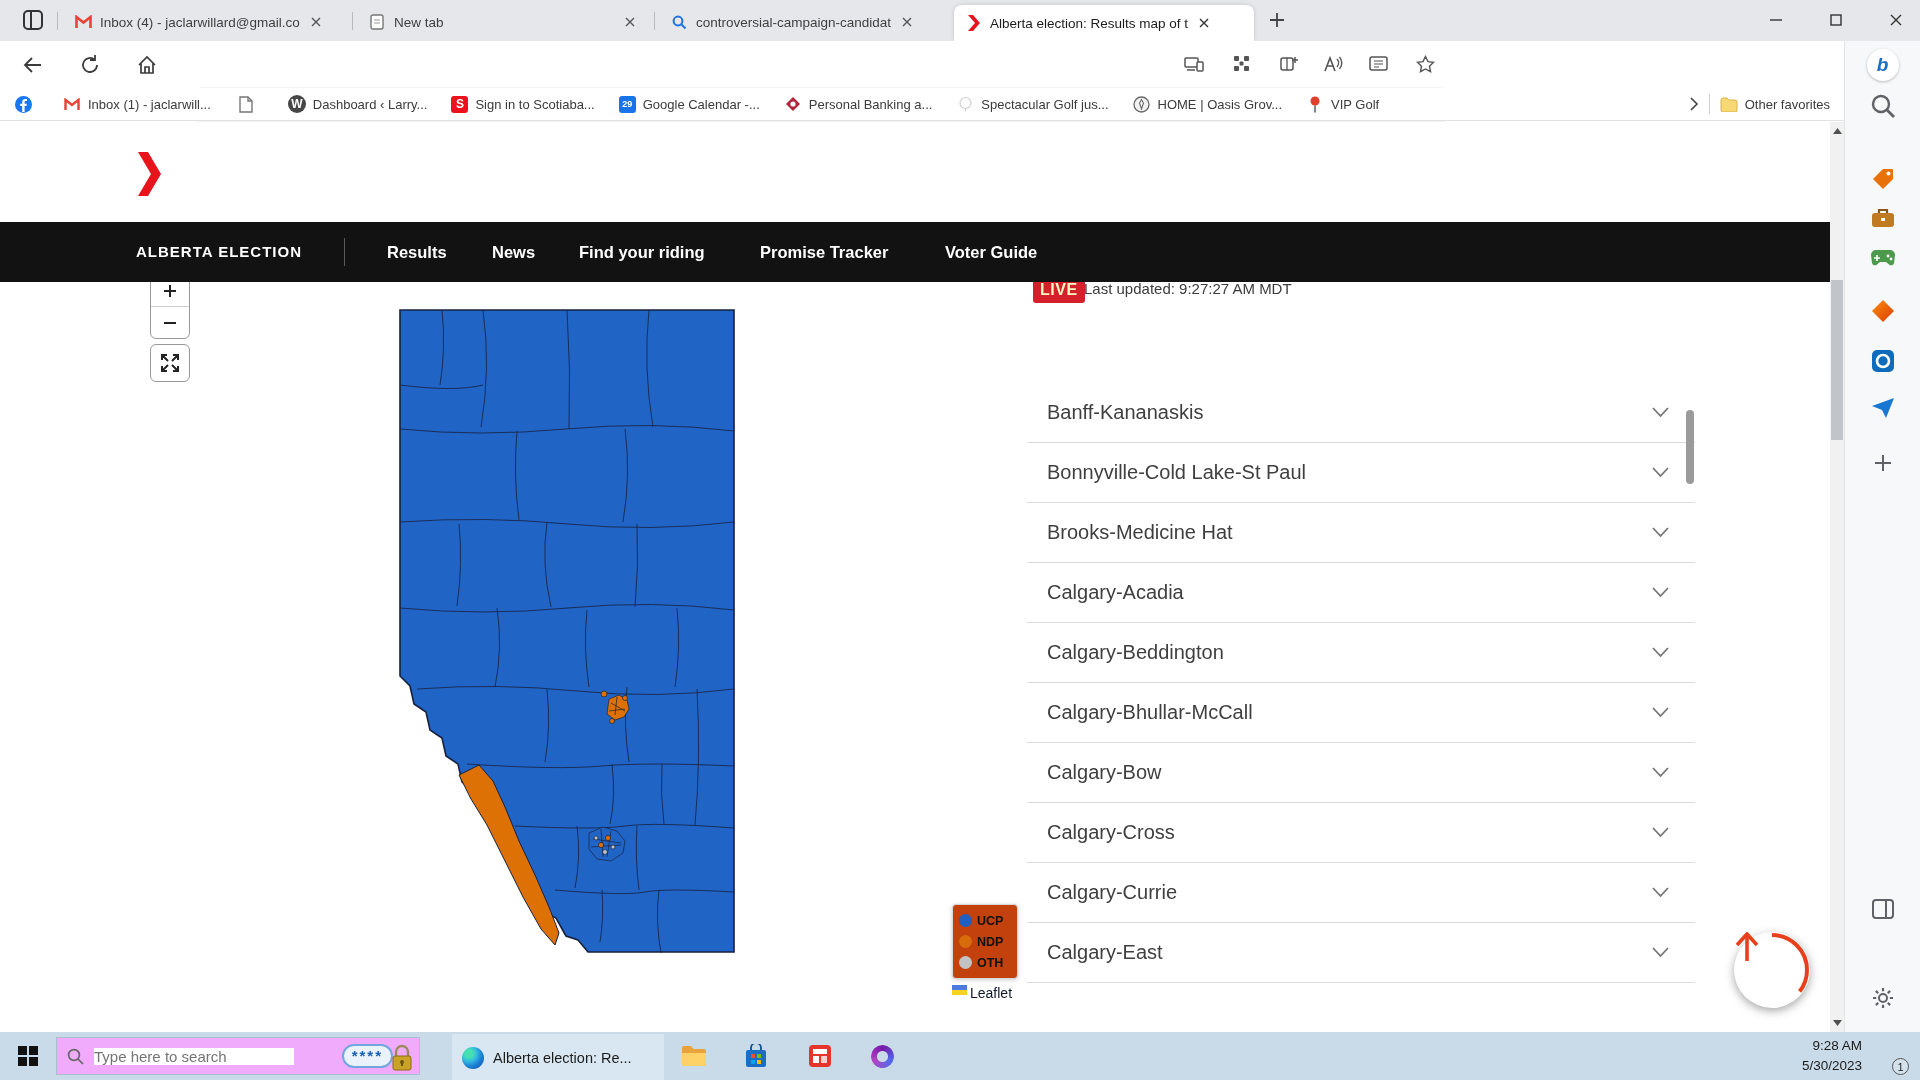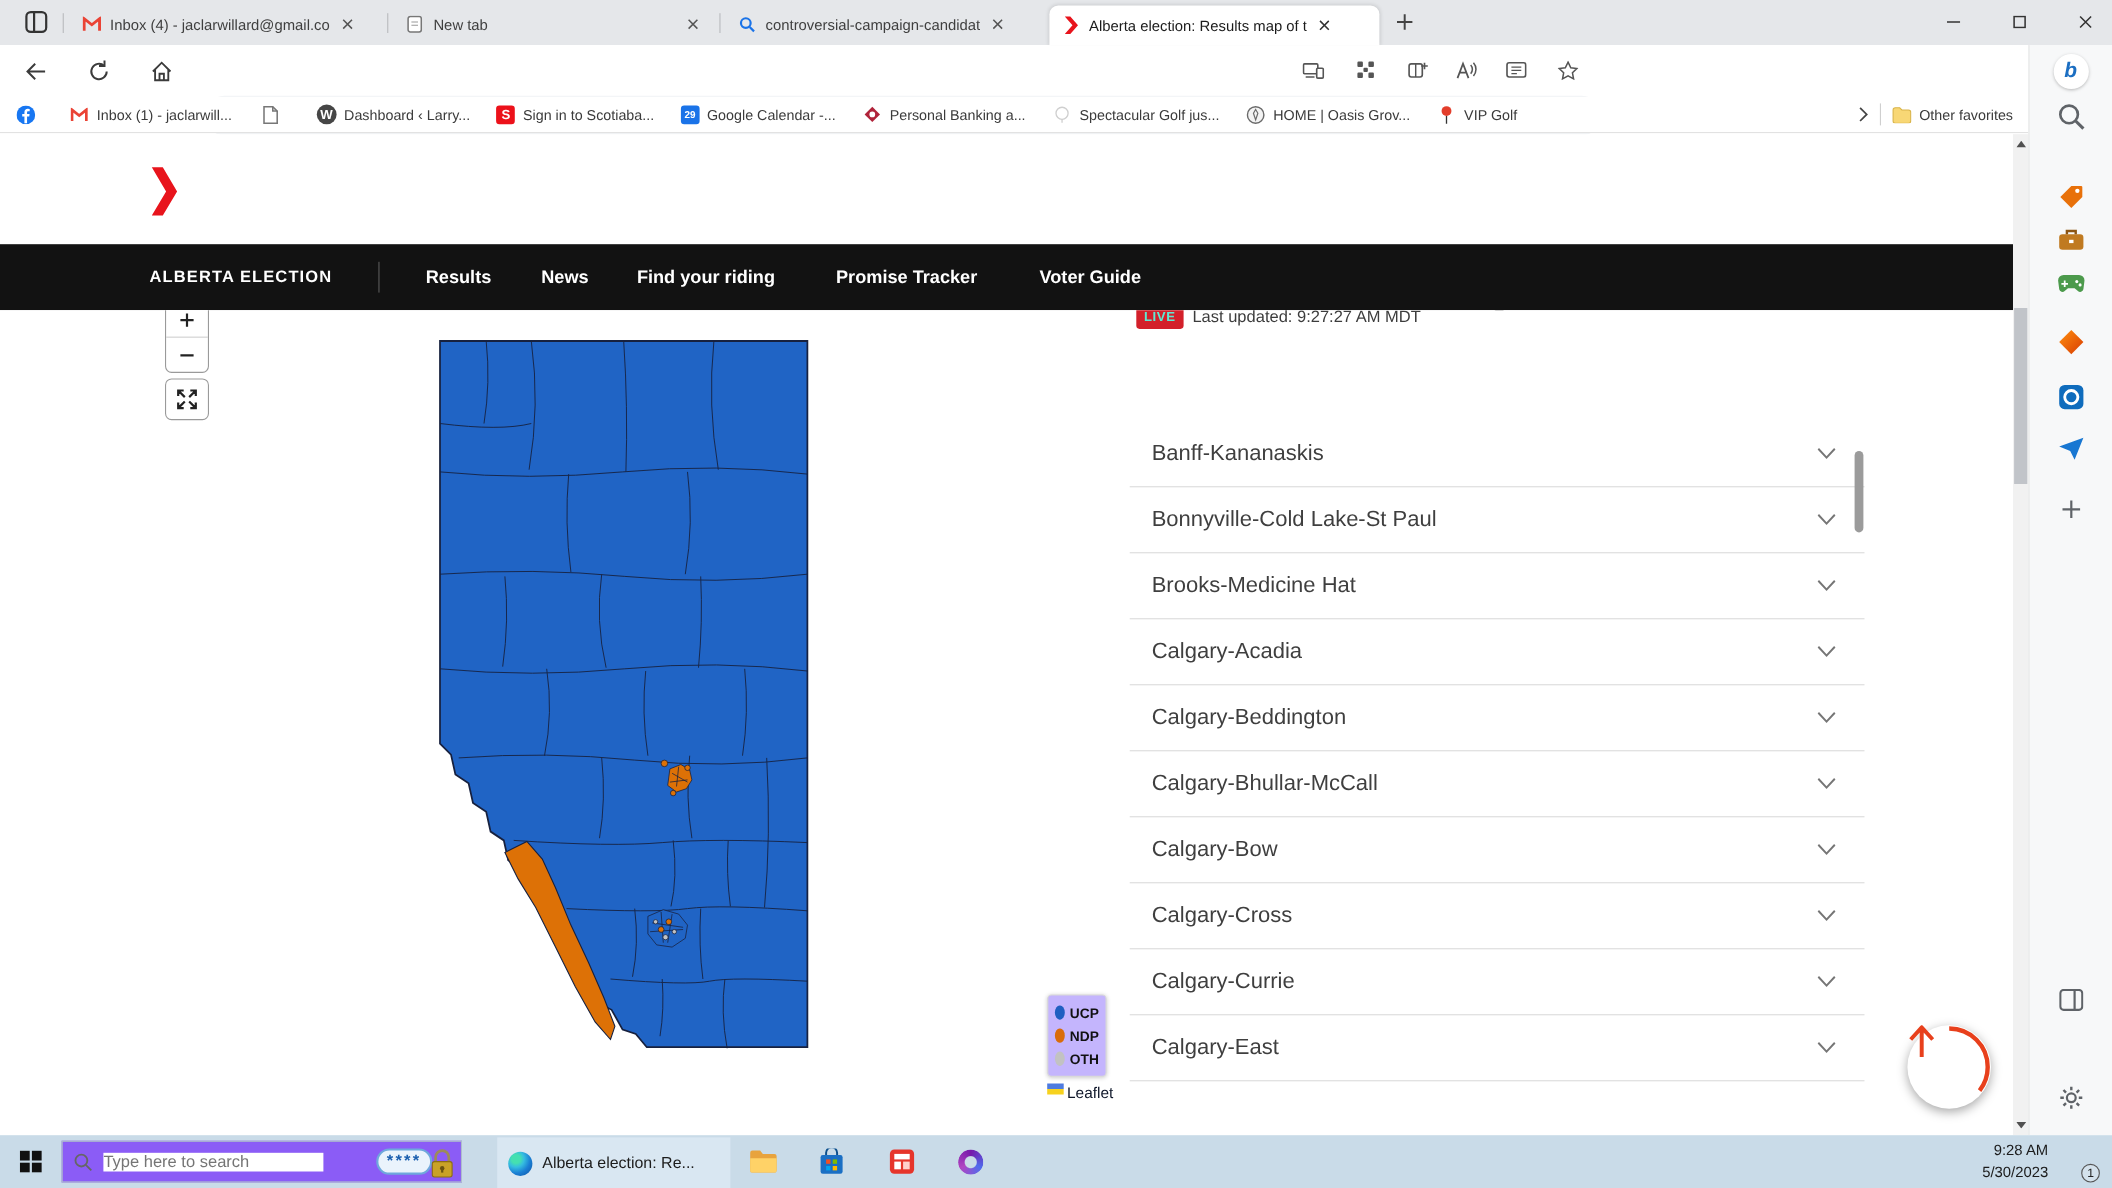--- a/index.html
+++ b/index.html
@@ -42,31 +42,31 @@
 
   .main { position:absolute; left:0; top:282px; width:1830px; height:750px; background:#fff; overflow:hidden; }
 
   
   .zoomctl { position:absolute; left:150px; top:-7px; width:40px; height:64px; background:#fff; border:1px solid #9a9a9a; border-radius:6px; }
   .zoomctl .half { height:31px; display:flex; align-items:center; justify-content:center; font-size:22px; color:#222; }
   .zoomctl .half.top { border-bottom:1px solid #cfcfcf; }
   .fsctl { position:absolute; left:150px; top:62px; width:40px; height:38px; background:#fff; border:1px solid #9a9a9a; border-radius:6px; display:flex; align-items:center; justify-content:center; }
 
   
-  .legend { position:absolute; left:952px; top:622px; width:54px; background:#c4b5fd; border:1px solid #d9d9d9; border-radius:4px; box-shadow:0 1px 4px rgba(0,0,0,.2); padding:5px 6px; }
+  .legend { position:absolute; left:952px; top:622px; width:66px; background:#c2410c; border:1px solid #d9d9d9; border-radius:4px; box-shadow:0 1px 4px rgba(0,0,0,.2); padding:5px 6px; }
   .leg-row { display:flex; align-items:center; height:21px; }
   .leg-dot { width:13px; height:13px; border-radius:50%; margin-right:5px; }
   .leg-lab { font-size:12.5px; font-weight:bold; color:#111; }
   .d-ucp { background:#1F5FC1; } .d-ndp { background:#D96C0A; } .d-oth { background:#C2C2C2; }
   .leaflet { position:absolute; left:952px; top:703px; display:flex; align-items:flex-start; font-size:14px; color:#0f172a; }
   .ua-flag { width:15px; height:10px; margin-right:3px; display:block; }
   .ua-flag .b1 { height:5px; background:#4E7BDF; } .ua-flag .b2 { height:5px; background:#F7D21E; }
 
   
-  .live-badge { position:absolute; left:1033px; top:-5px; background:#D3202A; color:#5eead4; font-size:12px; font-weight:bold; padding:4px 7px; border-radius:3px; letter-spacing:.5px; }
+  .live-badge { position:absolute; left:1033px; top:-5px; background:#D3202A; color:#fef9c3; font-size:16px; font-weight:bold; padding:4px 7px; border-radius:3px; letter-spacing:.5px; }
   .updated { position:absolute; left:1084px; top:-2px; font-size:15px; color:#3c3c3c; }
   .searchbox { position:absolute; left:1033px; top:29px; width:656px; height:66px; border:1px solid #bdbdbd; border-radius:6px; box-shadow:0 1px 4px rgba(0,0,0,.12); display:flex; align-items:center; padding:0 20px; background:#fff; }
   .searchbox input { border:0; outline:none; font-size:19px; color:#555; width:580px; font-family:"Liberation Sans",sans-serif; background:transparent; }
   .ridinglist { position:absolute; left:1027px; top:101px; width:668px; }
   .riding-row { height:60px; border-bottom:1px solid #DBDBDB; display:flex; align-items:center; justify-content:space-between; padding:0 26px 0 20px; }
   .riding-name { font-size:20px; color:#3f3f3f; }
   .panel-thumb { position:absolute; left:1686px; top:128px; width:8px; height:74px; background:#9B9B9B; border-radius:4px; }
 
   .scrolltop { position:absolute; left:1734px; top:650px; width:76px; height:76px; border-radius:50%; background:#fff; box-shadow:0 3px 10px rgba(0,0,0,.35); display:flex; align-items:center; justify-content:center; }
   .scrolltop svg { position:absolute; left:0; top:0; }
@@ -76,21 +76,21 @@
   .pgsb .thumb { position:absolute; left:1px; top:158px; width:12px; height:160px; background:#C1C4C9; }
   .sbarrow { position:absolute; left:0; width:14px; height:14px; display:flex; align-items:center; justify-content:center; font-size:8px; color:#505050; }
 
   
   .rail { position:absolute; left:1844px; top:41px; width:76px; height:991px; background:#F7F8F9; border-left:1px solid #E4E4E4; }
   .rail-ico { position:absolute; left:50%; transform:translateX(-50%); display:flex; align-items:center; justify-content:center; }
   .bing-circle { width:32px; height:32px; border-radius:50%; background:#fff; box-shadow:0 1px 3px rgba(0,0,0,.25); display:flex; align-items:center; justify-content:center; font-weight:bold; font-style:italic; font-size:19px; color:#1B6EC2; }
 
   
   .taskbar { position:absolute; left:0; top:1032px; width:1920px; height:48px; background:#C9DBE8; display:flex; align-items:center; }
-  .tb-search { position:absolute; left:56px; top:5px; width:364px; height:38px; background:#8b5cf6; border:1px solid #AEBECB; display:flex; align-items:center; padding:0 10px; }
+  .tb-search { position:absolute; left:56px; top:5px; width:364px; height:38px; background:#f0abfc; border:1px solid #AEBECB; display:flex; align-items:center; padding:0 10px; }
   .tb-search input { border:0; outline:none; font-size:15px; width:200px; color:#333; font-family:"Liberation Sans",sans-serif; }
   .pwpill { position:absolute; right:26px; top:6px; height:24px; border:2px solid #6FA8DC; border-radius:12px; background:#EAF3FC; color:#1B5FAF; font-weight:bold; font-size:15px; letter-spacing:2px; padding:1px 8px 0; }
   .taskbtn { position:absolute; left:452px; top:2px; width:212px; height:50px; background:#D9E7F2; border-bottom:3px solid #0067C0; display:flex; align-items:center; padding:0 10px; font-size:14.5px; color:#1c1c1c; }
   .tb-ico { position:absolute; top:10px; width:28px; height:28px; display:flex; align-items:center; justify-content:center; }
   .clock { position:absolute; left:1778px; top:4px; width:84px; text-align:right; font-size:13.5px; color:#1b1b1b; line-height:20px; }
   .notif-badge { position:absolute; left:1892px; top:1058px; width:17px; height:17px; border-radius:50%; border:1px solid #555; background:#D4E2EC; font-size:11px; color:#222; display:flex; align-items:center; justify-content:center; }
 </style>
 </head>
 <body>
 

